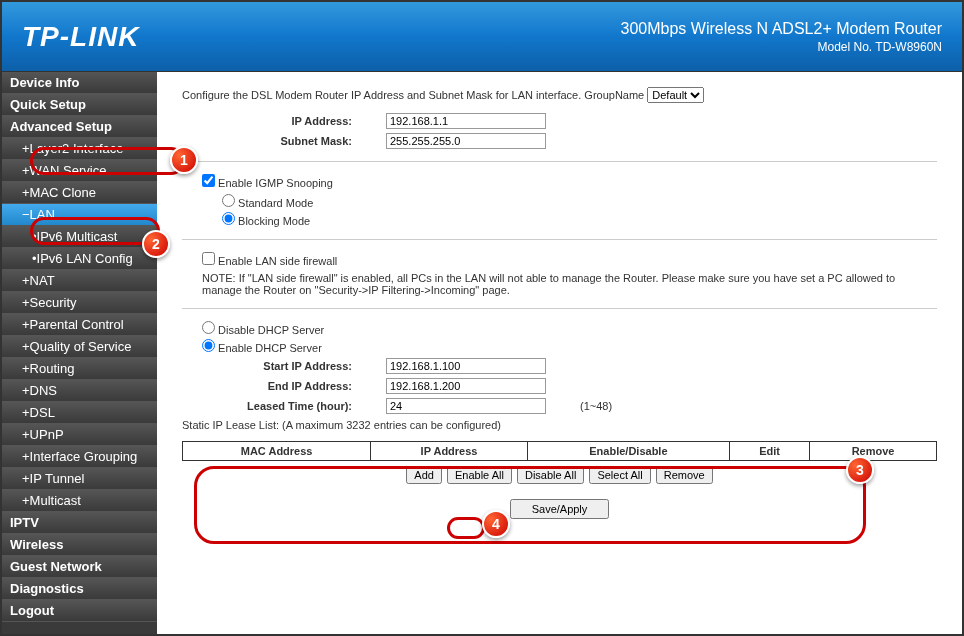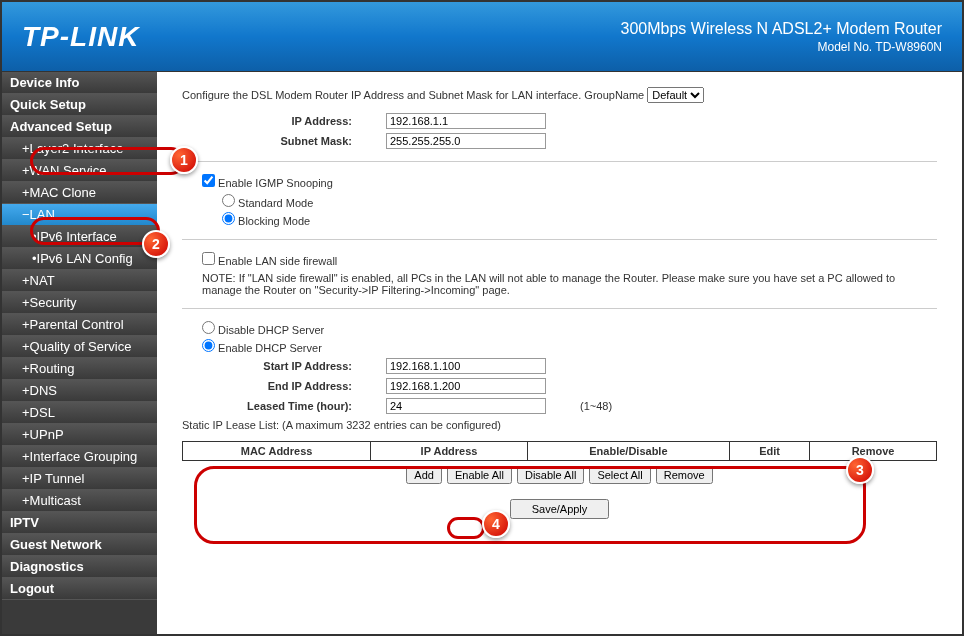--- a/index.html
+++ b/index.html
@@ -48,34 +48,35 @@
   </div>
   <div class="body">
     <div class="sidebar" id="sidebar">
         <a class="sidebar-item ">Device Info</a>
         <a class="sidebar-item ">Quick Setup</a>
         <a class="sidebar-item ">Advanced Setup</a>
         <a class="sidebar-item sub">+Layer2 Interface</a>
         <a class="sidebar-item sub">+WAN Service</a>
         <a class="sidebar-item sub">+MAC Clone</a>
         <a class="sidebar-item sub active">−LAN</a>
-        <a class="sidebar-item subsub">•IPv6 Interface</a>
+        <a class="sidebar-item subsub">•IPv6 Multicast</a>
         <a class="sidebar-item subsub">•IPv6 LAN Config</a>
         <a class="sidebar-item sub">+NAT</a>
         <a class="sidebar-item sub">+Security</a>
         <a class="sidebar-item sub">+Parental Control</a>
         <a class="sidebar-item sub">+Quality of Service</a>
         <a class="sidebar-item sub">+Routing</a>
         <a class="sidebar-item sub">+DNS</a>
         <a class="sidebar-item sub">+DSL</a>
         <a class="sidebar-item sub">+UPnP</a>
         <a class="sidebar-item sub">+Interface Grouping</a>
         <a class="sidebar-item sub">+IP Tunnel</a>
         <a class="sidebar-item sub">+Multicast</a>
         <a class="sidebar-item ">IPTV</a>
+        <a class="sidebar-item ">Wireless</a>
         <a class="sidebar-item ">Guest Network</a>
         <a class="sidebar-item ">Diagnostics</a>
         <a class="sidebar-item ">Logout</a>
       </div>
     <div class="content">
 
       <div class="desc">
         <span>Configure the DSL Modem Router IP Address and Subnet Mask for LAN interface.  GroupName</span>
         <select class="inline">
           <option>Default</option>

